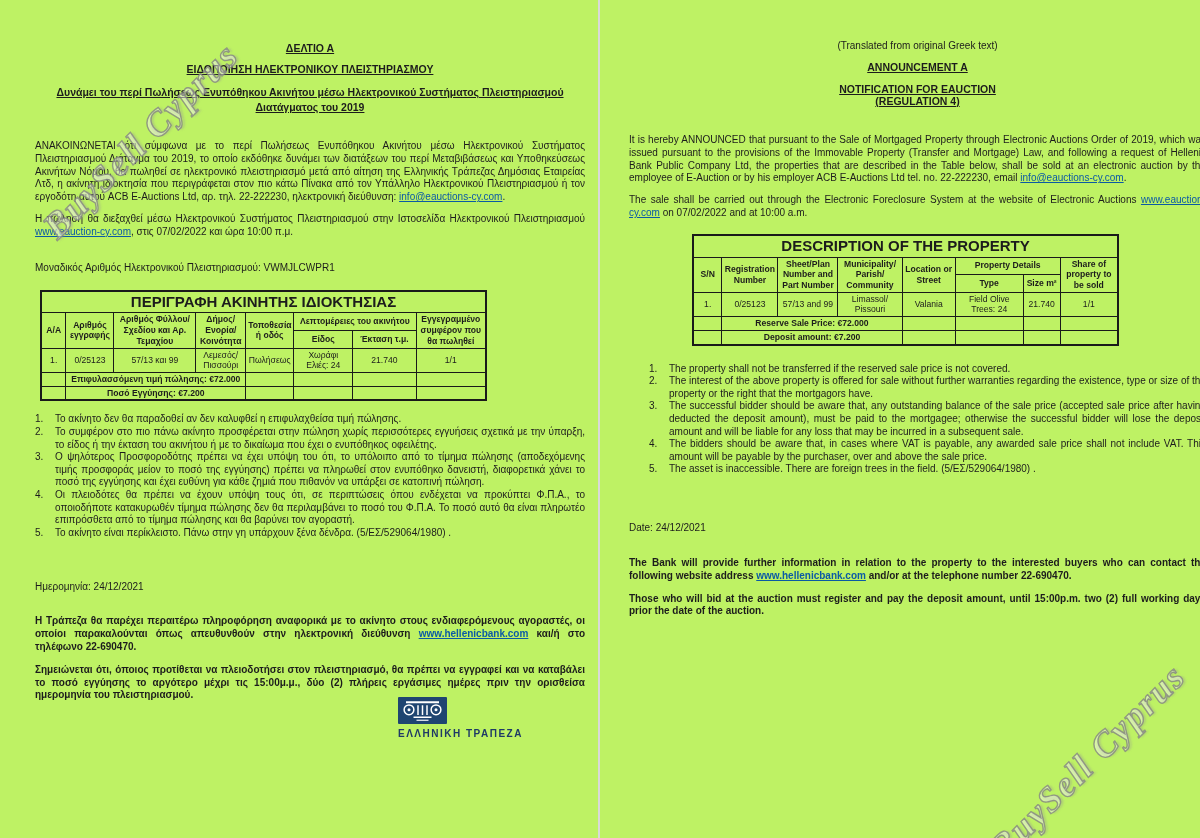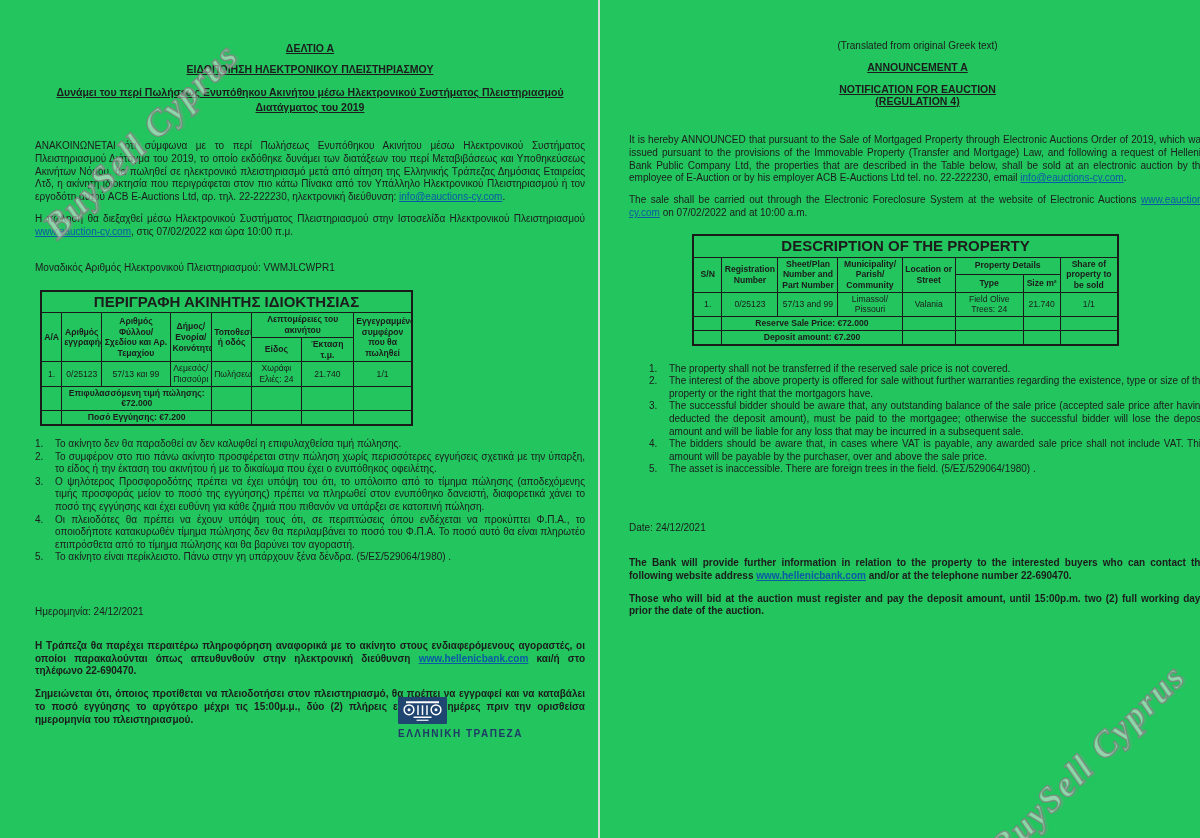--- a/index.html
+++ b/index.html
@@ -1,39 +1,39 @@
 <!DOCTYPE html>
 <html><head>
 <meta charset="utf-8">
 <style>
   html,body{margin:0;padding:0;background:#ffffff;}
   #screen{position:relative;width:1200px;height:838px;background:#ffffff;overflow:hidden;
           font-family:"Liberation Sans",sans-serif;color:#1c1c1c;}
-  .page{position:absolute;top:0;height:838px;box-sizing:border-box;background:#22c55e;}
+  .page{position:absolute;top:0;height:838px;box-sizing:border-box;background:#bef264;}
   #page-left{left:0;width:598px;padding:42px 13px 0 35px;}
   #page-right{left:596px;width:624px;padding:40px 14px 0 33px;}
   #divider{position:absolute;left:598px;top:0;width:2px;height:838px;background:#d9d9d9;}
 
   .c{text-align:center;}
   .ttl{font-size:10.5px;font-weight:bold;text-decoration:underline;margin:0;}
   .subnote{font-size:10px;margin:0;}
   .body-p{font-size:10px;line-height:12.8px;text-align:justify;margin:0;}
   .bold{font-weight:bold;}
   a.doclink{color:#0b5aa5;text-decoration:underline;cursor:pointer;}
   .plain{font-size:10px;margin:0;}
 
   
   table.prop{border-collapse:collapse;table-layout:fixed;font-size:8.6px;line-height:1.25;}
   table.prop td{border:1px solid #1a1a1a;padding:1px 2px;text-align:center;vertical-align:middle;
                 overflow:hidden;}
   table.prop{border:2px solid #1a1a1a;}
   td.t-title{font-weight:bold;font-size:15px;}
   td.t-head{font-weight:bold;}
   td.t-merge{text-align:left;font-weight:bold;padding-left:4px;}
-  #tbl-left{width:373px;margin:17px 0 0 5px;}
+  #tbl-left{width:447px;margin:17px 0 0 5px;}
   #tbl-right{width:427px;margin:14px 0 0 63px;}
 
   
   .notes{margin:0;}
   .note{display:flex;font-size:10px;line-height:12.6px;}
   .note-num{width:20px;flex:0 0 20px;}
   .note-text{flex:1;text-align:justify;}
 
   
   .logo{position:absolute;}

